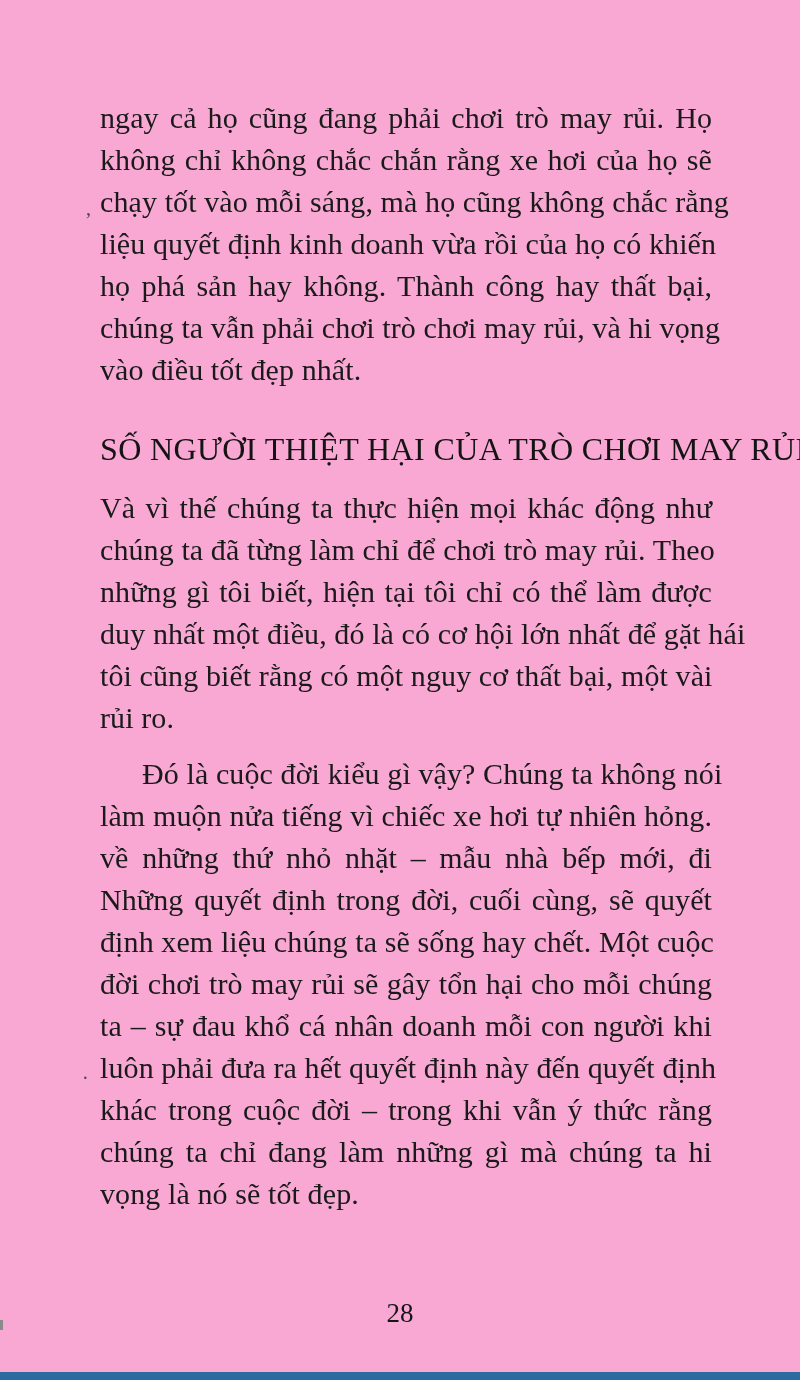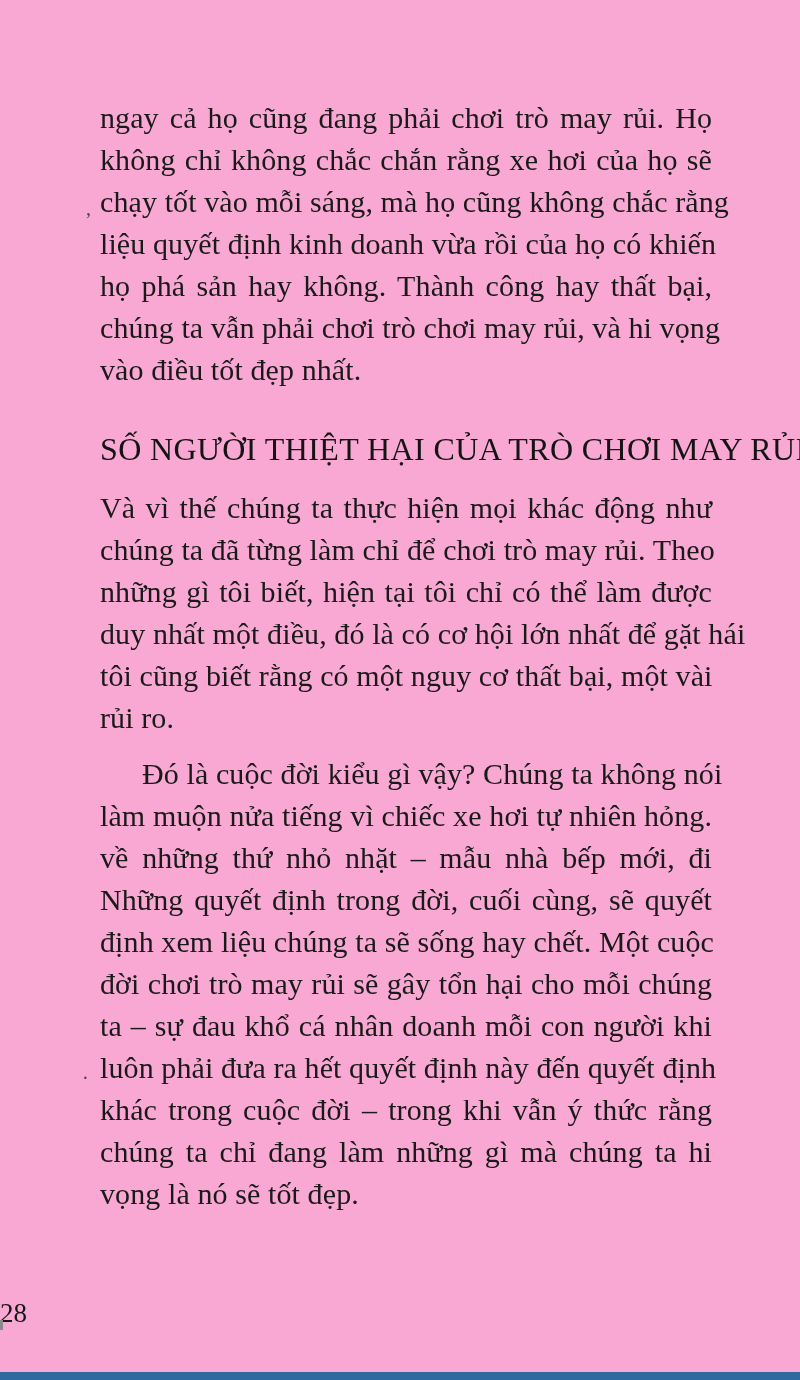--- a/index.html
+++ b/index.html
@@ -51,21 +51,21 @@
     white-space: nowrap;
   }
   #para1 { top: 97px; }
   #para2 { top: 487px; }
   #para3 { top: 753px; }
   #page-number {
     position: absolute;
     left: 0;
     top: 1298px;
     width: 800px;
-    text-align: left;
+    text-align: center;
     font-size: 27px;
     color: #161616;
   }
   .artifact {
     position: absolute;
     color: #4a4a4a;
     font-size: 20px;
     line-height: 20px;
   }
   #artifact-comma { left: 86px; top: 198px; }

